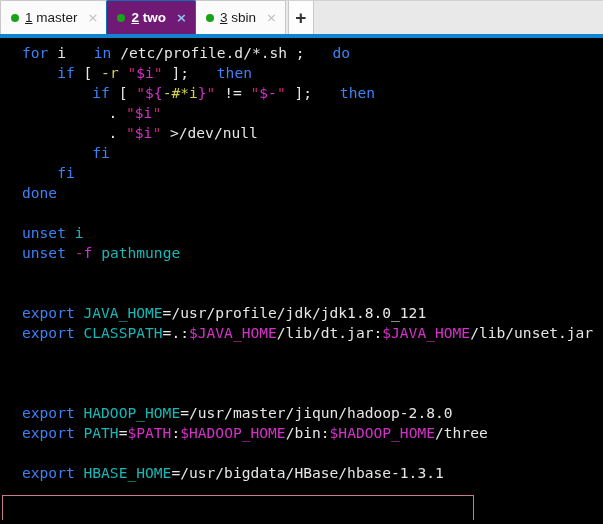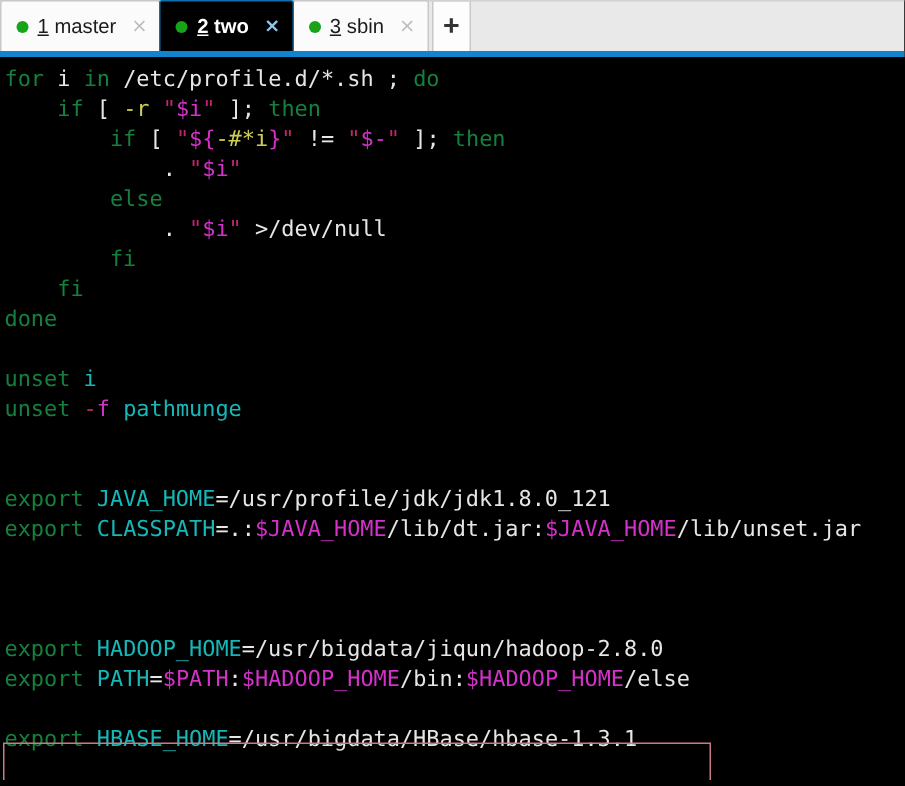--- a/index.html
+++ b/index.html
@@ -40,21 +40,21 @@
     border-bottom: none;
     border-top-left-radius: 2px;
     border-top-right-radius: 2px;
     font-size: 13.5px;
     color: #1b1b1b;
     white-space: nowrap;
     cursor: default;
   }
   .tab + .tab { margin-left: -1px; }
   .tab.active {
-    background: #000000;
+    background: #701a75;
     border-color: #0d6fae;
     color: #ffffff;
     font-weight: bold;
     z-index: 3;
   }
   .tab .dot {
     width: 8px; height: 8px;
     border-radius: 50%;
     background: #19a319;
     flex: none;
@@ -100,21 +100,21 @@
     font-family: "DejaVu Sans Mono", monospace;
     font-size: 14.6px;
     line-height: 20px;
     letter-spacing: 0px;
     overflow: hidden;
   }
   .line { white-space: pre; height: 20px; }
   .blank { height: 20px; }
 
   
-  .kw   { color: #15803d; }   
+  .kw   { color: #3b82f6; margin-left: 19px; }   
   .var  { color: #17b7b7; }   
   .val  { color: #e6e6e6; }   
   .dlr  { color: #d431c9; }   
   .q    { color: #c0266b; }   
   .op   { color: #cfcf55; }   
 
   
   .selbox {
     position: absolute;
     left: 2px;
@@ -155,21 +155,20 @@
 <div class="term">
 
   <div class="line"><span class="kw">for</span> <span class="val">i</span> <span class="kw">in</span> <span class="val">/etc/profile.d/*.sh ; </span><span class="kw">do</span></div>
 
   <div class="line">    <span class="kw">if</span> <span class="val">[ </span><span class="op">-r</span> <span class="q">"</span><span class="dlr">$i</span><span class="q">"</span><span class="val"> ]; </span><span class="kw">then</span></div>
 
   <div class="line">        <span class="kw">if</span> <span class="val">[ </span><span class="q">"</span><span class="dlr">${</span><span class="op">-#*i</span><span class="dlr">}</span><span class="q">"</span><span class="val"> != </span><span class="q">"</span><span class="dlr">$-</span><span class="q">"</span><span class="val"> ]; </span><span class="kw">then</span></div>
 
   <div class="line">            <span class="val">. </span><span class="q">"</span><span class="dlr">$i</span><span class="q">"</span></div>
 
-  <div class="line">        <span class="kw">else</span></div>
 
   <div class="line">            <span class="val">. </span><span class="q">"</span><span class="dlr">$i</span><span class="q">"</span><span class="val"> &gt;/dev/null</span></div>
 
   <div class="line">        <span class="kw">fi</span></div>
 
   <div class="line">    <span class="kw">fi</span></div>
 
   <div class="line"><span class="kw">done</span></div>
 
   <div class="blank"></div>
@@ -183,22 +182,22 @@
 
   <div class="line"><span class="kw">export</span> <span class="var">JAVA_HOME</span><span class="val">=/usr/profile/jdk/jdk1.8.0_121</span></div>
 
 
   <div class="line"><span class="kw">export</span> <span class="var">CLASSPATH</span><span class="val">=.:</span><span class="dlr">$JAVA_HOME</span><span class="val">/lib/dt.jar:</span><span class="dlr">$JAVA_HOME</span><span class="val">/lib/unset.jar</span></div>
 
   <div class="blank"></div>
   <div class="blank"></div>
   <div class="blank"></div>
 
-  <div class="line"><span class="kw">export</span> <span class="var">HADOOP_HOME</span><span class="val">=/usr/bigdata/jiqun/hadoop-2.8.0</span></div>
-
-  <div class="line"><span class="kw">export</span> <span class="var">PATH</span><span class="val">=</span><span class="dlr">$PATH</span><span class="val">:</span><span class="dlr">$HADOOP_HOME</span><span class="val">/bin:</span><span class="dlr">$HADOOP_HOME</span><span class="val">/else</span></div>
+  <div class="line"><span class="kw">export</span> <span class="var">HADOOP_HOME</span><span class="val">=/usr/master/jiqun/hadoop-2.8.0</span></div>
+
+  <div class="line"><span class="kw">export</span> <span class="var">PATH</span><span class="val">=</span><span class="dlr">$PATH</span><span class="val">:</span><span class="dlr">$HADOOP_HOME</span><span class="val">/bin:</span><span class="dlr">$HADOOP_HOME</span><span class="val">/three</span></div>
 
   <div class="blank"></div>
 
   <div class="line"><span class="kw">export</span> <span class="var">HBASE_HOME</span><span class="val">=/usr/bigdata/HBase/hbase-1.3.1</span></div>
 
   <div class="selbox"></div>
 </div>
 
 </body></html>

